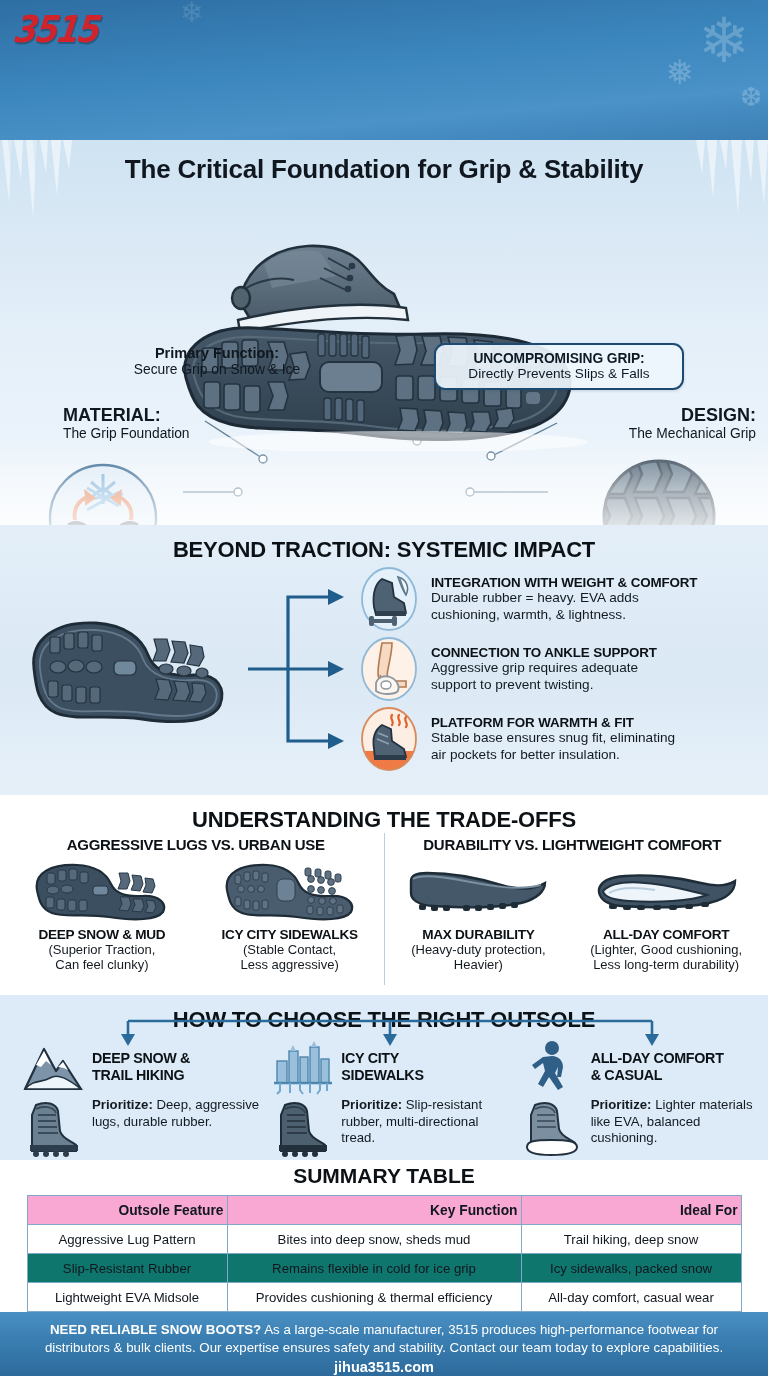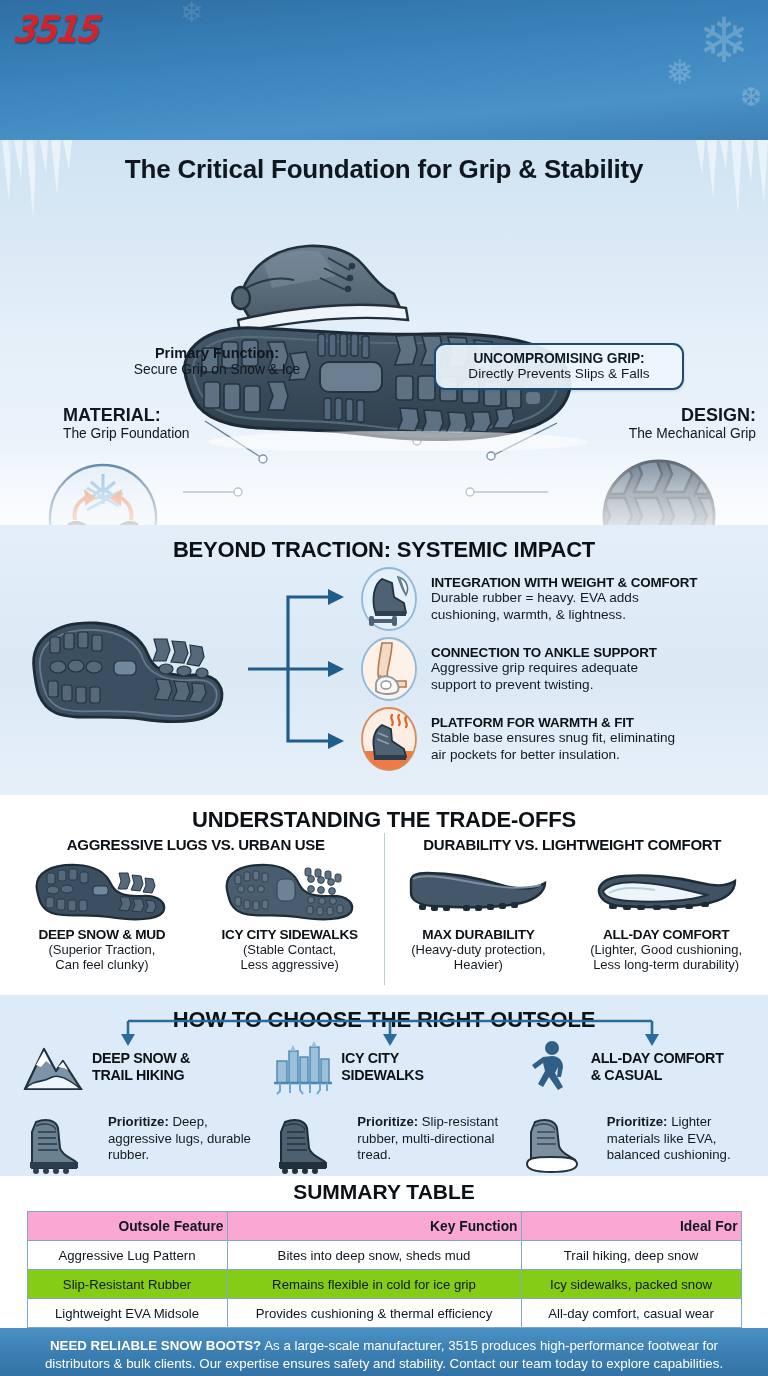--- a/index.html
+++ b/index.html
@@ -102,33 +102,33 @@
   .titem .ti-h { font-weight:bold; font-size:13.6px; color:#0c1116; margin-top:2px; letter-spacing:-.3px;}
   .titem .ti-s { font-size:13px; color:#141b22; line-height:1.18; }
 
   
   .choose { flex:0 0 165px; background:#dcebf7; position:relative; }
   .ch-cols { display:flex; padding:0 10px; }
   .chcol { flex:1; position:relative; padding-top:6px; }
   .ch-top { display:flex; align-items:center; gap:8px; padding-left:12px; }
   .ch-icon { flex:0 0 62px; height:56px; }
   .ch-title { font-weight:bold; font-size:14.3px; color:#0c1116; line-height:1.16; letter-spacing:-.3px;}
-  .ch-bot { display:flex; align-items:flex-start; gap:24px; padding-left:12px; margin-top:19px; }
+  .ch-bot { display:flex; align-items:flex-start; gap:8px; padding-left:12px; margin-top:2px; }
   .ch-boot { flex:0 0 62px; height:62px; }
   .ch-desc { font-size:13.2px; color:#131a21; line-height:1.25; }
   .ch-desc b { font-weight:bold; }
   .ch-arrows { position:absolute; left:0; top:22px; width:768px; height:32px; }
 
   
   .summary { flex:0 0 150px; background:#fff; }
   .sum-h { text-align:center; font-weight:bold; font-size:21px; color:#0c1116; padding-top:4px; }
   table { width:714px; margin:7px auto 0; border-collapse:collapse; table-layout:fixed; }
   th,td { border:1.3px solid #7fa9c9; text-align:center; font-size:13.2px; color:#10171f; padding:6.5px 3px; }
   th { background:#f9a8d4; font-weight:bold; font-size:13.8px;text-align:right; }
-  tr.alt td { background:#84cc16; }
+  tr.alt td { background:#0f766e; }
   col.c1 { width:200px; } col.c2 { width:294px; } col.c3 { width:220px; }
 
   
   .footer {
     flex:1; position:relative; color:#fff; text-align:center;
     background:linear-gradient(180deg,#4b90c4 0%,#3b7fb2 40%,#2d6b9c 100%);
     padding:9px 22px 0;
   }
   .foot-p { font-size:13.3px; line-height:1.32; }
   .foot-p b { font-weight:bold; }

